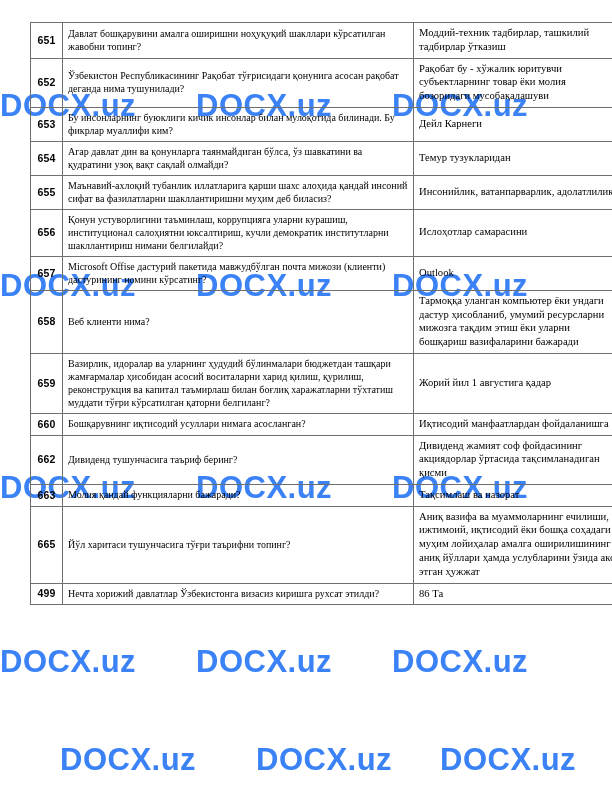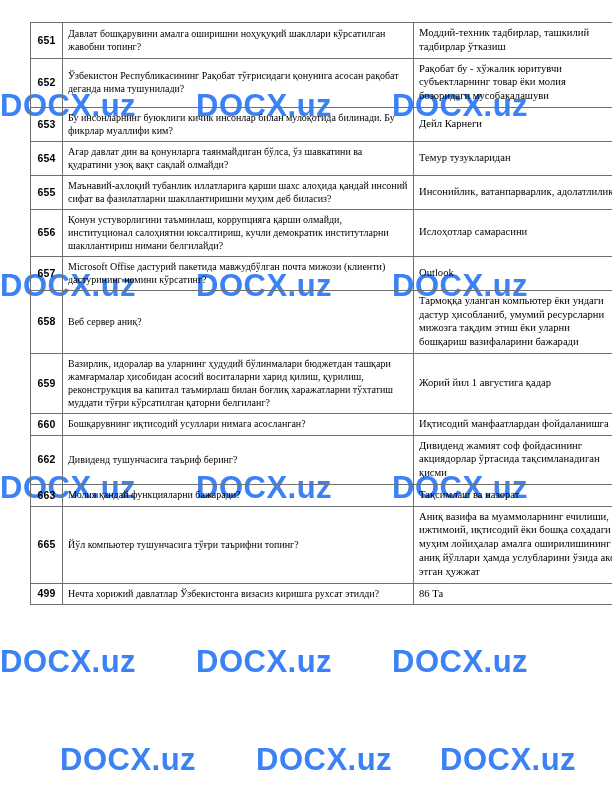--- a/index.html
+++ b/index.html
@@ -132,31 +132,31 @@
           <td class="cell-q">Агар давлат дин ва қонунларга таянмайдиган бўлса, ўз шавкатини ва қудратини узоқ вақт сақлай олмайди?</td>
           <td class="cell-a">Темур тузукларидан</td>
         </tr>
         <tr>
           <td class="cell-num">655</td>
           <td class="cell-q">Маънавий-ахлоқий тубанлик иллатларига қарши шахс алоҳида қандай инсоний сифат ва фазилатларни шакллантиришни муҳим деб биласиз?</td>
           <td class="cell-a">Инсонийлик, ватанпарварлик, адолатлилик</td>
         </tr>
         <tr>
           <td class="cell-num">656</td>
-          <td class="cell-q">Қонун устуворлигини таъминлаш, коррупцияга қарши олмайди, институционал салоҳиятни юксалтириш, кучли демократик институтларни шакллантириш нимани белгилайди?</td>
+          <td class="cell-q">Қонун устуворлигини таъминлаш, коррупцияга уларни курашиш, институционал салоҳиятни юксалтириш, кучли демократик институтларни шакллантириш нимани белгилайди?</td>
           <td class="cell-a">Ислоҳотлар самарасини</td>
         </tr>
         <tr>
           <td class="cell-num">657</td>
           <td class="cell-q">Microsoft Offise дастурий пакетида мавжудбўлган почта мижози (клиенти) дастурининг номини кўрсатинг?</td>
           <td class="cell-a">Outlook</td>
         </tr>
         <tr>
           <td class="cell-num">658</td>
-          <td class="cell-q">Веб сервер аниқ?</td>
+          <td class="cell-q">Веб клиенти нима?</td>
           <td class="cell-a">Тармоққа уланган компьютер ёки ундаги дастур ҳисобланиб, умумий ресурсларни мижозга тақдим этиш ёки уларни бошқариш вазифаларини бажаради</td>
         </tr>
         <tr>
           <td class="cell-num">659</td>
           <td class="cell-q">Вазирлик, идоралар ва уларнинг ҳудудий бўлинмалари бюджетдан ташқари жамғармалар ҳисобидан асосий воситаларни харид қилиш, қурилиш, реконструкция ва капитал таъмирлаш билан боғлиқ харажатларни тўхтатиш муддати тўғри кўрсатилган қаторни белгиланг?</td>
           <td class="cell-a">Жорий йил 1 августига қадар</td>
         </tr>
         <tr>
           <td class="cell-num">660</td>
           <td class="cell-q">Бошқарувнинг иқтисодий усуллари нимага асосланган?</td>
@@ -167,21 +167,21 @@
           <td class="cell-q">Дивиденд тушунчасига таъриф беринг?</td>
           <td class="cell-a">Дивиденд жамият соф фойдасининг акциядорлар ўртасида тақсимланадиган қисми</td>
         </tr>
         <tr>
           <td class="cell-num">663</td>
           <td class="cell-q">Молия қандай функцияларни бажаради?</td>
           <td class="cell-a">Тақсимлаш ва назорат</td>
         </tr>
         <tr>
           <td class="cell-num">665</td>
-          <td class="cell-q">Йўл компьютер тушунчасига тўғри таърифни топинг?</td>
+          <td class="cell-q">Йўл харитаси тушунчасига тўғри таърифни топинг?</td>
           <td class="cell-a">Аниқ вазифа ва муаммоларнинг ечилиши, ижтимоий, иқтисодий ёки бошқа соҳадаги муҳим лойиҳалар амалга оширилишининг аниқ йўллари ҳамда услубларини ўзида акс этган ҳужжат</td>
         </tr>
         <tr>
           <td class="cell-num">499</td>
           <td class="cell-q">Нечта хорижий давлатлар Ўзбекистонга визасиз киришга рухсат этилди?</td>
           <td class="cell-a">86 Та</td>
         </tr>
       </tbody>
   </table>
 </div>

